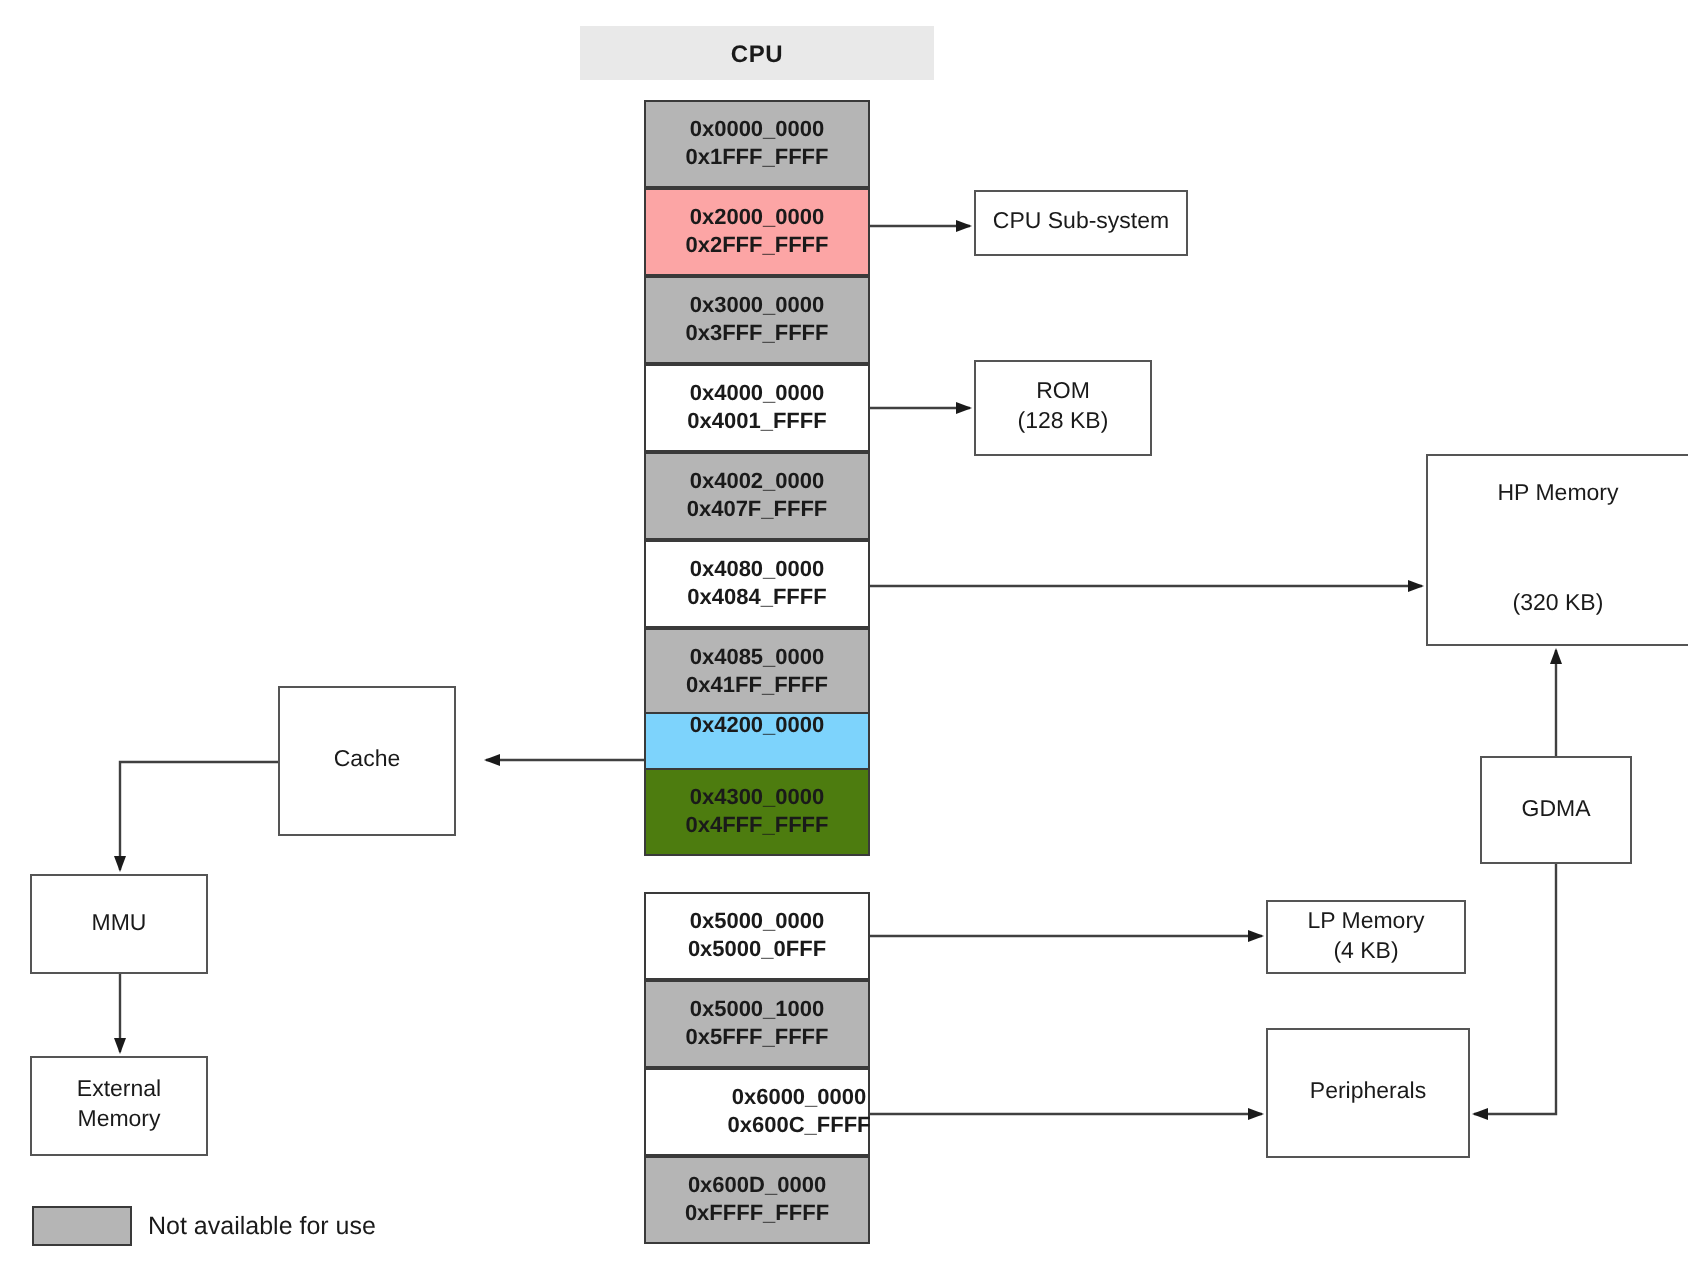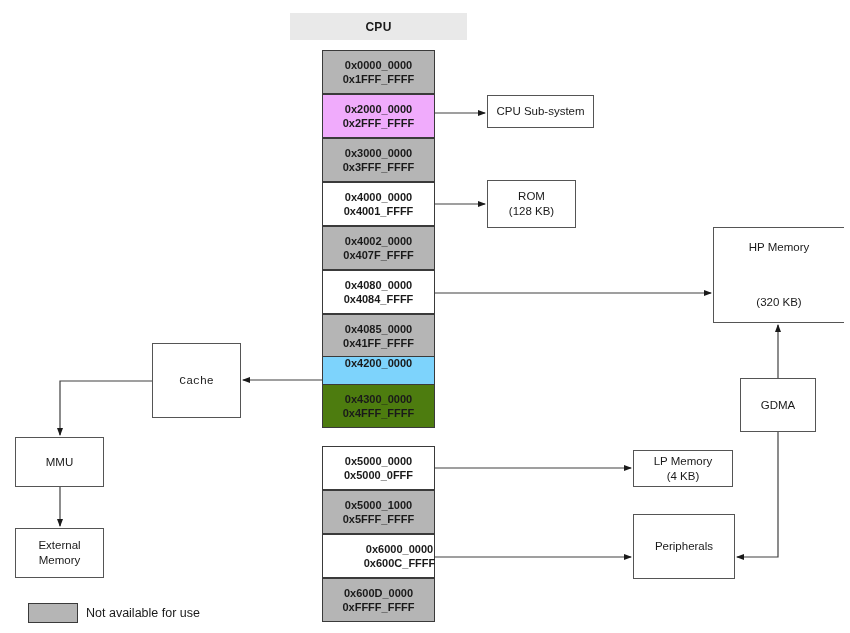--- a/index.html
+++ b/index.html
@@ -19,33 +19,33 @@
 
   
   .cbox{position:absolute;box-sizing:border-box;border:1px solid #555;background:#ffffff;
     display:flex;flex-direction:column;align-items:center;justify-content:center;
     font-size:11.5px;line-height:15px;text-align:center;}
   .cbox span:empty{display:none;}
 
   #box-cpu-subsystem{left:487px;top:95px;width:107px;height:33px;}
   #box-rom{left:487px;top:180px;width:89px;height:48px;}
   #box-hp-memory{left:713px;top:227px;width:132px;height:96px;gap:40px;}
-  #box-cache{left:152px;top:343px;width:89px;height:75px;font-family:Liberation Mono, monospace;}
+  #box-cache{left:139px;top:343px;width:89px;height:75px;}
   #box-mmu{left:15px;top:437px;width:89px;height:50px;}
   #box-external-memory{left:15px;top:528px;width:89px;height:50px;}
   #box-gdma{left:740px;top:378px;width:76px;height:54px;}
   #box-lp-memory{left:633px;top:450px;width:100px;height:37px;}
   #box-peripherals{left:633px;top:514px;width:102px;height:65px;}
 
   
   #arrows{position:absolute;left:0;top:0;width:850px;height:633px;pointer-events:none;}
   #arrows path{stroke:#404040;stroke-width:1.2;fill:none;}
 
   
-  .legend{position:absolute;left:16px;top:603px;display:flex;align-items:center;margin-left:12px;}
+  .legend{position:absolute;left:16px;top:603px;display:flex;align-items:center;}
   .legend-swatch{width:50px;height:20px;box-sizing:border-box;border:1px solid #3a3a3a;
     background:#b5b5b5;}
   .legend-label{margin-left:8px;font-size:12.5px;}
 </style>
 </head>
 <body>
 
 <div id="canvas">
 
   <svg id="arrows" viewBox="0 0 850 633">
@@ -67,21 +67,21 @@
   </svg>
 
   <div class="cpu-header" style="background: rgb(233, 233, 233);">
     <span>CPU</span>
   </div>
 
   <div class="mblock" style="top: 50px; background: rgb(181, 181, 181);">
       <span>0x0000_0000</span>
       <span>0x1FFF_FFFF</span>
     </div>
-  <div class="mblock" style="top: 94px; background: #f0abfc;">
+  <div class="mblock" style="top: 94px; background: #fca5a5;">
       <span>0x2000_0000</span>
       <span>0x2FFF_FFFF</span>
     </div>
   <div class="mblock" style="top: 138px; background: rgb(181, 181, 181);">
       <span>0x3000_0000</span>
       <span>0x3FFF_FFFF</span>
     </div>
   <div class="mblock" style="top: 182px; background: rgb(255, 255, 255);">
       <span>0x4000_0000</span>
       <span>0x4001_FFFF</span>

